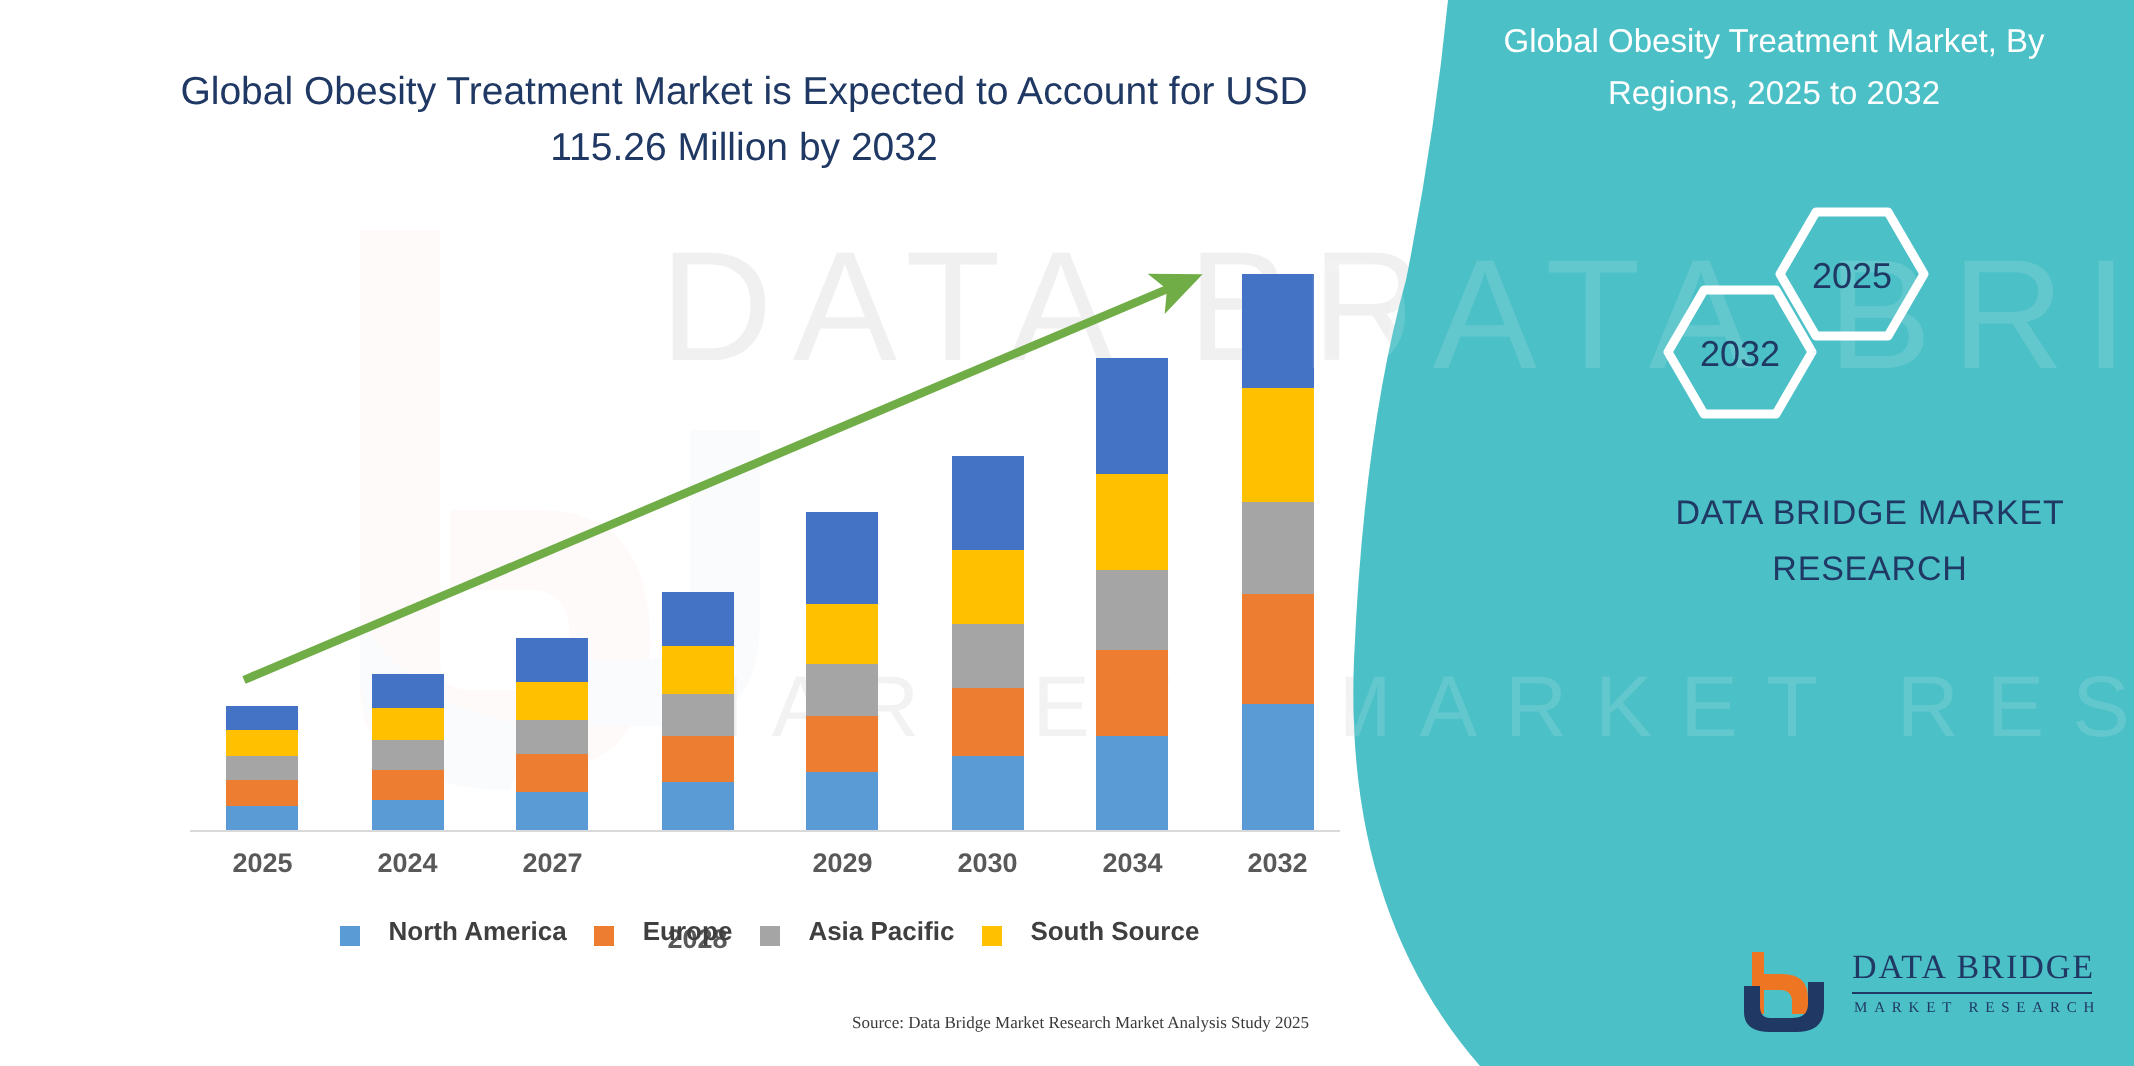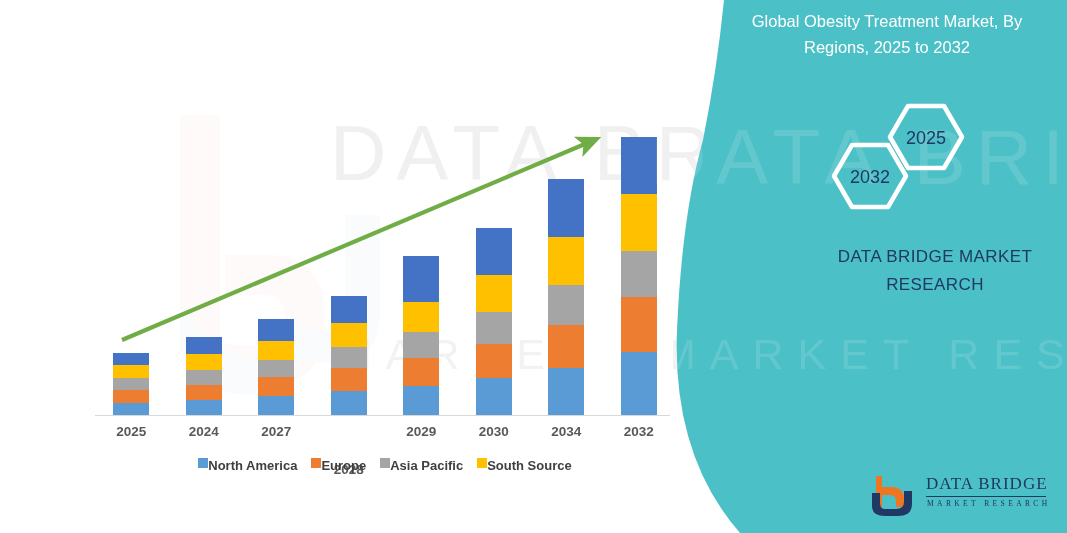--- a/index.html
+++ b/index.html
@@ -43,21 +43,21 @@
   
   .xlabels{position:absolute;left:95px;top:424px;width:580px;height:20px;}
   .xlab{position:absolute;width:70px;text-align:center;font-size:13.5px;font-weight:bold;color:#595959;}
 
   
   .legend{
     position:absolute;left:95px;top:455px;width:580px;height:20px;
     display:flex;align-items:center;justify-content:center;gap:14px;
     font-size:13px;font-weight:bold;color:#3f3f3f;
   }
-  .lg-item{display:flex;align-items:flex-start;gap:0;white-space:nowrap;}
+  .lg-item{display:flex;align-items:flex-end;gap:14px;white-space:nowrap;}
   .lg-sw{width:10px;height:10px;display:inline-block;}
 
   
   .footer{position:absolute;left:0;top:506px;width:700px;height:20px;font-size:8.5px;color:#3a3a3a;
           font-family:"Liberation Serif",serif;}
   .f-left{position:absolute;left:86px;top:0;white-space:nowrap;}
   .f-right{position:absolute;left:426px;top:0;white-space:nowrap;}
 
   
   .teal-wrap{position:absolute;right:0;top:0;width:400px;height:533px;}
@@ -92,20 +92,21 @@
 
 <div class="page">
 
   <svg class="wm-logo" viewBox="0 0 300 310">
     <path d="M60 20 L60 250 Q60 290 110 290 L150 290 Q205 290 205 225 Q205 160 150 160 L105 160 L105 200 L145 200 Q165 200 165 225 Q165 250 145 250 L115 250 Q100 250 100 235 L100 20 Z" fill="#fdf1ec"></path>
     <path d="M135 300 Q60 300 60 240 L60 215 Q95 268 160 268 L215 268 Q260 268 260 215 L260 120 L225 120 L225 210 Q225 235 200 235 L160 235 Z" fill="#f1f3f8"></path>
   </svg>
   <div class="wm-text-big">DATA BRIDGE</div>
   <div class="wm-text-small">MARKET RESEARCH</div>
 
+  <div class="chart-title">Global Obesity Treatment Market is Expected to Account for USD 115.26 Million by 2032</div>
 
   <div class="plot" id="plot">
       <div class="bar" style="left: 18.25px;">
         <div class="seg" style="height: 12px; background: rgb(68, 114, 196);"></div>
         <div class="seg" style="height: 13px; background: rgb(255, 192, 0);"></div>
         <div class="seg" style="height: 12px; background: rgb(165, 165, 165);"></div>
         <div class="seg" style="height: 13px; background: rgb(237, 125, 49);"></div>
         <div class="seg" style="height: 13px; background: rgb(91, 155, 213);"></div>
       </div>
       <div class="bar" style="left: 90.75px;">
@@ -193,20 +194,21 @@
         <span class="lg-sw" style="background: rgb(165, 165, 165);"></span>
         <span>Asia Pacific</span>
       </div>
       <div class="lg-item">
         <span class="lg-sw" style="background: rgb(255, 192, 0);"></span>
         <span>South Source</span>
       </div>
     </div>
 
   <div class="footer">
+    <span class="f-right">Source: Data Bridge Market Research  Market Analysis Study 2025</span>
   </div>
 
   <div class="teal-wrap">
     <svg class="teal-svg" viewBox="0 0 400 533" preserveAspectRatio="none">
       <path d="M57 0 L400 0 L400 533 L73 533 Q5 455 10 330 Q15 215 36 140 Q50 70 57 0 Z" fill="#4cc0c7"></path>
     </svg>
   </div>
 
   <div class="panel-wm">DATA BRIDGE</div>
   <div class="panel-wm2">MARKET RESEARCH</div>

